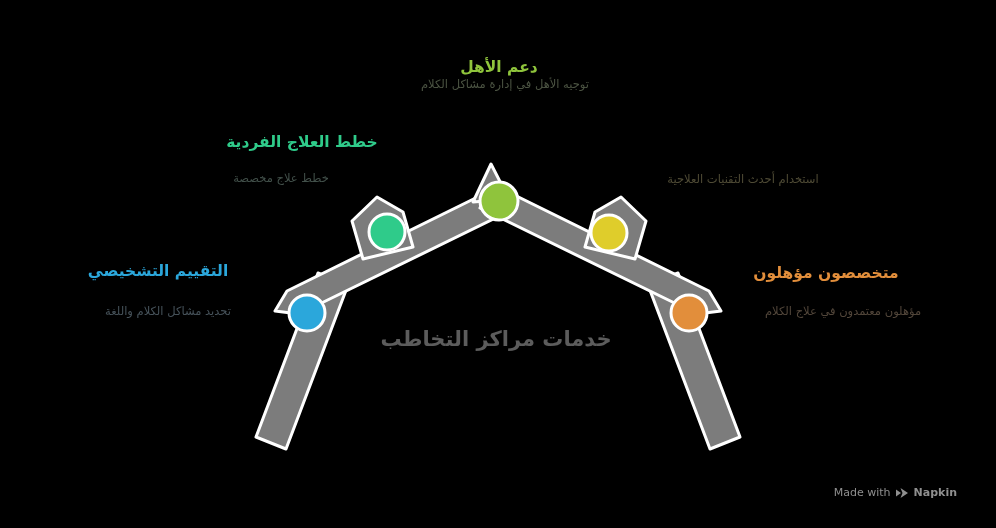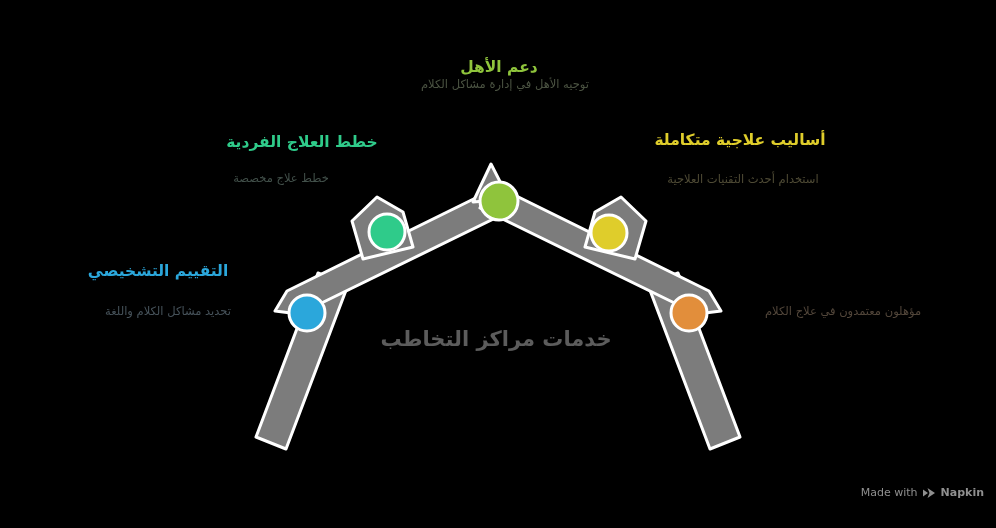--- a/index.html
+++ b/index.html
@@ -19,21 +19,21 @@
     text-align: center;
     direction: rtl;
     white-space: nowrap;
   }
   .node-heading { font-size: 15.5px; font-weight: bold; line-height: 20px; }
   .node-sub { font-size: 11.5px; line-height: 16px; }
   .node-sub.wrap { white-space: normal; width: 172px; }
   .main-title { font-size: 21px; font-weight: bold; line-height: 36px; }
   .watermark {
     position: absolute;
-    right: 12px;
+    right: 39px;
     top: 486px;
     display: flex;
     align-items: center;
     gap: 5px;
     font-size: 11px;
     line-height: 14px;
     font-family: "DejaVu Sans", sans-serif;
   }
   .watermark .brand { font-weight: 600; }
 </style>
@@ -61,26 +61,26 @@
     <circle class="node-circle" cx="609" cy="233" r="18" fill="#DFCD2B" stroke="#FFFFFF"></circle>
     <circle class="node-circle" cx="689" cy="313" r="18" fill="#E28E3B" stroke="#FFFFFF"></circle>
   </svg>
 
   <div class="lbl node-heading" style="left: 499px; top: 57px; color: rgb(143, 196, 60);">دعم الأهل</div>
   <div class="lbl node-sub wrap" style="left: 505px; top: 76px; color: rgb(75, 83, 66);">توجيه الأهل في إدارة مشاكل الكلام</div>
 
   <div class="lbl node-heading" style="left: 258px; top: 132px; color: rgb(47, 203, 138); margin-left: 44px;">خطط العلاج الفردية</div>
   <div class="lbl node-sub" style="left: 281px; top: 170px; color: rgb(66, 80, 74);">خطط علاج مخصصة</div>
 
-  <div class="lbl node-heading" style="left: 740px; top: 130px; color: rgb(223, 205, 43);">أساليب علاجية متكاملة</div>
   <div class="lbl node-heading" style="left: 158px; top: 261px; color: rgb(43, 167, 219);">التقييم التشخيصي</div>
 
   <div class="lbl node-sub" style="left: 743px; top: 171px; color: rgb(79, 75, 53);">استخدام أحدث التقنيات العلاجية</div>
   <div class="lbl node-sub" style="left: 168px; top: 303px; color: rgb(70, 82, 90);">تحديد مشاكل الكلام واللغة</div>
 
+  <div class="lbl node-heading" style="left: 826px; top: 263px; color: rgb(226, 142, 59);">متخصصون مؤهلون</div>
   <div class="lbl node-sub" style="left: 843px; top: 303px; color: rgb(82, 70, 58);">مؤهلون معتمدون في علاج الكلام</div>
 
   <div class="lbl main-title" style="left: 496px; top: 321px; color: rgb(92, 92, 92);">
     <div>خدمات مراكز التخاطب</div>
   </div>
 
   <div class="watermark" style="color: rgb(143, 143, 143);">
     <span>Made with</span>
     <svg width="13" height="12" viewBox="0 0 13 12">
       <polygon points="0,2.5 5,6 0,9.5" fill="#8F8F8F"></polygon>

